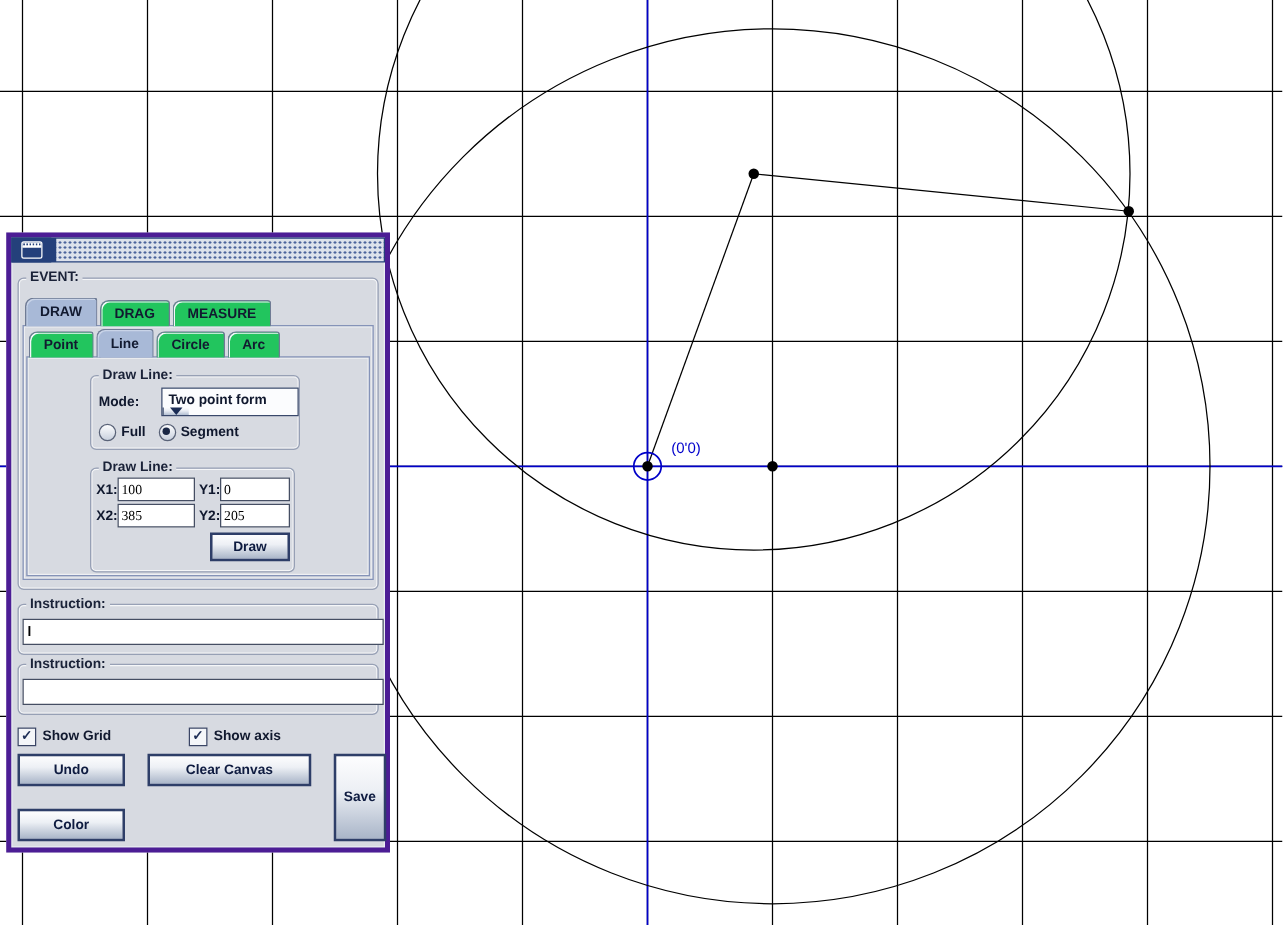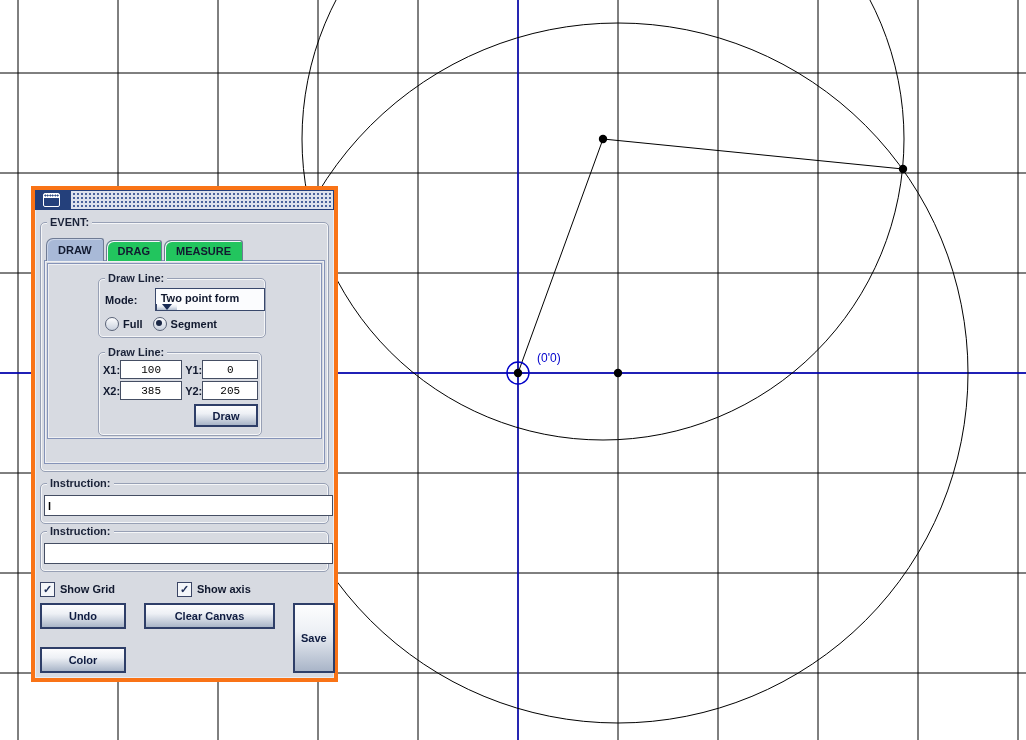--- a/index.html
+++ b/index.html
@@ -8,23 +8,22 @@
     background:#ffffff;
     font-family:"Liberation Sans",sans-serif;
   }
   
   #canvas-wrap{position:absolute;left:0;top:0;width:1026px;height:740px;}
   #canvas-svg{display:block;}
 
   
   .palette{
     position:absolute;left:5px;top:186px;width:299px;
-    border:4px solid #f97316;background:#D7DAE1;
+    border:4px solid #4c1d95;background:#D7DAE1;
     box-shadow:inset 0 0 0 1px #E9EDF4;
-    margin-left:26px;
   }
   .titlebar{
     height:20px;display:flex;align-items:stretch;
     background:#24407B;position:relative;
   }
   .titlebar .icon-zone{width:32px;display:flex;align-items:center;justify-content:center;background:#24407B;}
   .win-icon{width:15px;height:12px;border:1px solid #fff;border-radius:2px;background:#24407B;}
   .win-icon .strip{height:3px;border-bottom:1px solid #fff;background:#fff;
     background-image:radial-gradient(#24407B .8px,transparent .9px);background-size:2.5px 2.5px;}
   .titlebar .bumps{
@@ -69,21 +68,21 @@
     width:20px;border-left:1px solid #39486B;display:flex;align-items:center;justify-content:center;
     background:linear-gradient(#FDFDFE,#E8ECF3 45%,#B3BFD2);
   }
   .tri-down{width:0;height:0;border-left:5px solid transparent;border-right:5px solid transparent;border-top:6px solid #1A2C55;}
 
   .radio{width:12px;height:12px;border-radius:50%;border:1px solid #5A6378;background:linear-gradient(#FDFDFE,#C9D1DE);margin-right:4px;position:relative;}
   .radio.checked::after{content:"";position:absolute;left:2px;top:2px;width:6px;height:6px;border-radius:50%;background:#1A2745;}
 
   .tfield{
     height:17px;border:1px solid #454E63;background:#fff;font-size:11px;color:#000;
-    padding:0 2px;font-family:Liberation Mono, monospace;text-align:center;
+    padding:0 2px;font-family:Liberation Serif, serif;
   }
 
   .btn{
     border:2px solid #2E3E68;background:linear-gradient(#FDFDFE,#EDF0F5 40%,#A9B5C8);
     font-size:11px;font-weight:bold;color:#0E1B40;text-align:center;
     display:flex;align-items:center;justify-content:center;
     font-family:"Liberation Sans",sans-serif;
   }
 
   .cb{width:13px;height:13px;border:1px solid #3A4565;background:#F4F6F9;margin-right:5px;
@@ -148,20 +147,26 @@
     <div class="tborder" style="margin-top:10px;height:250px;padding:16px 3px 0 3px;box-sizing:border-box;">
       <span class="tb-title">EVENT:</span>
 
       <div class="tabrow">
         <div class="tab sel">DRAW</div>
         <div class="tab">DRAG</div>
         <div class="tab">MEASURE</div>
       </div>
 
       <div class="tabcontent" style="height:204px;box-sizing:border-box;padding:3px 2px 0 2px;">
+        <div class="tabrow">
+          <div class="tab">Point</div>
+          <div class="tab sel">Line</div>
+          <div class="tab">Circle</div>
+          <div class="tab">Arc</div>
+        </div>
 
         <div class="tabcontent" style="height:176px;box-sizing:border-box;padding:14px 0 0 50px;">
 
           <div class="tborder" style="width:168px;height:60px;box-sizing:border-box;padding:9px 0 0 6px;">
             <span class="tb-title">Draw Line:</span>
             <div class="row">
               <span class="lbl" style="width:56px;">Mode:</span>
               <div class="combo">
                 <span class="val">Two point form</span>
                 <span class="arrow-btn">

